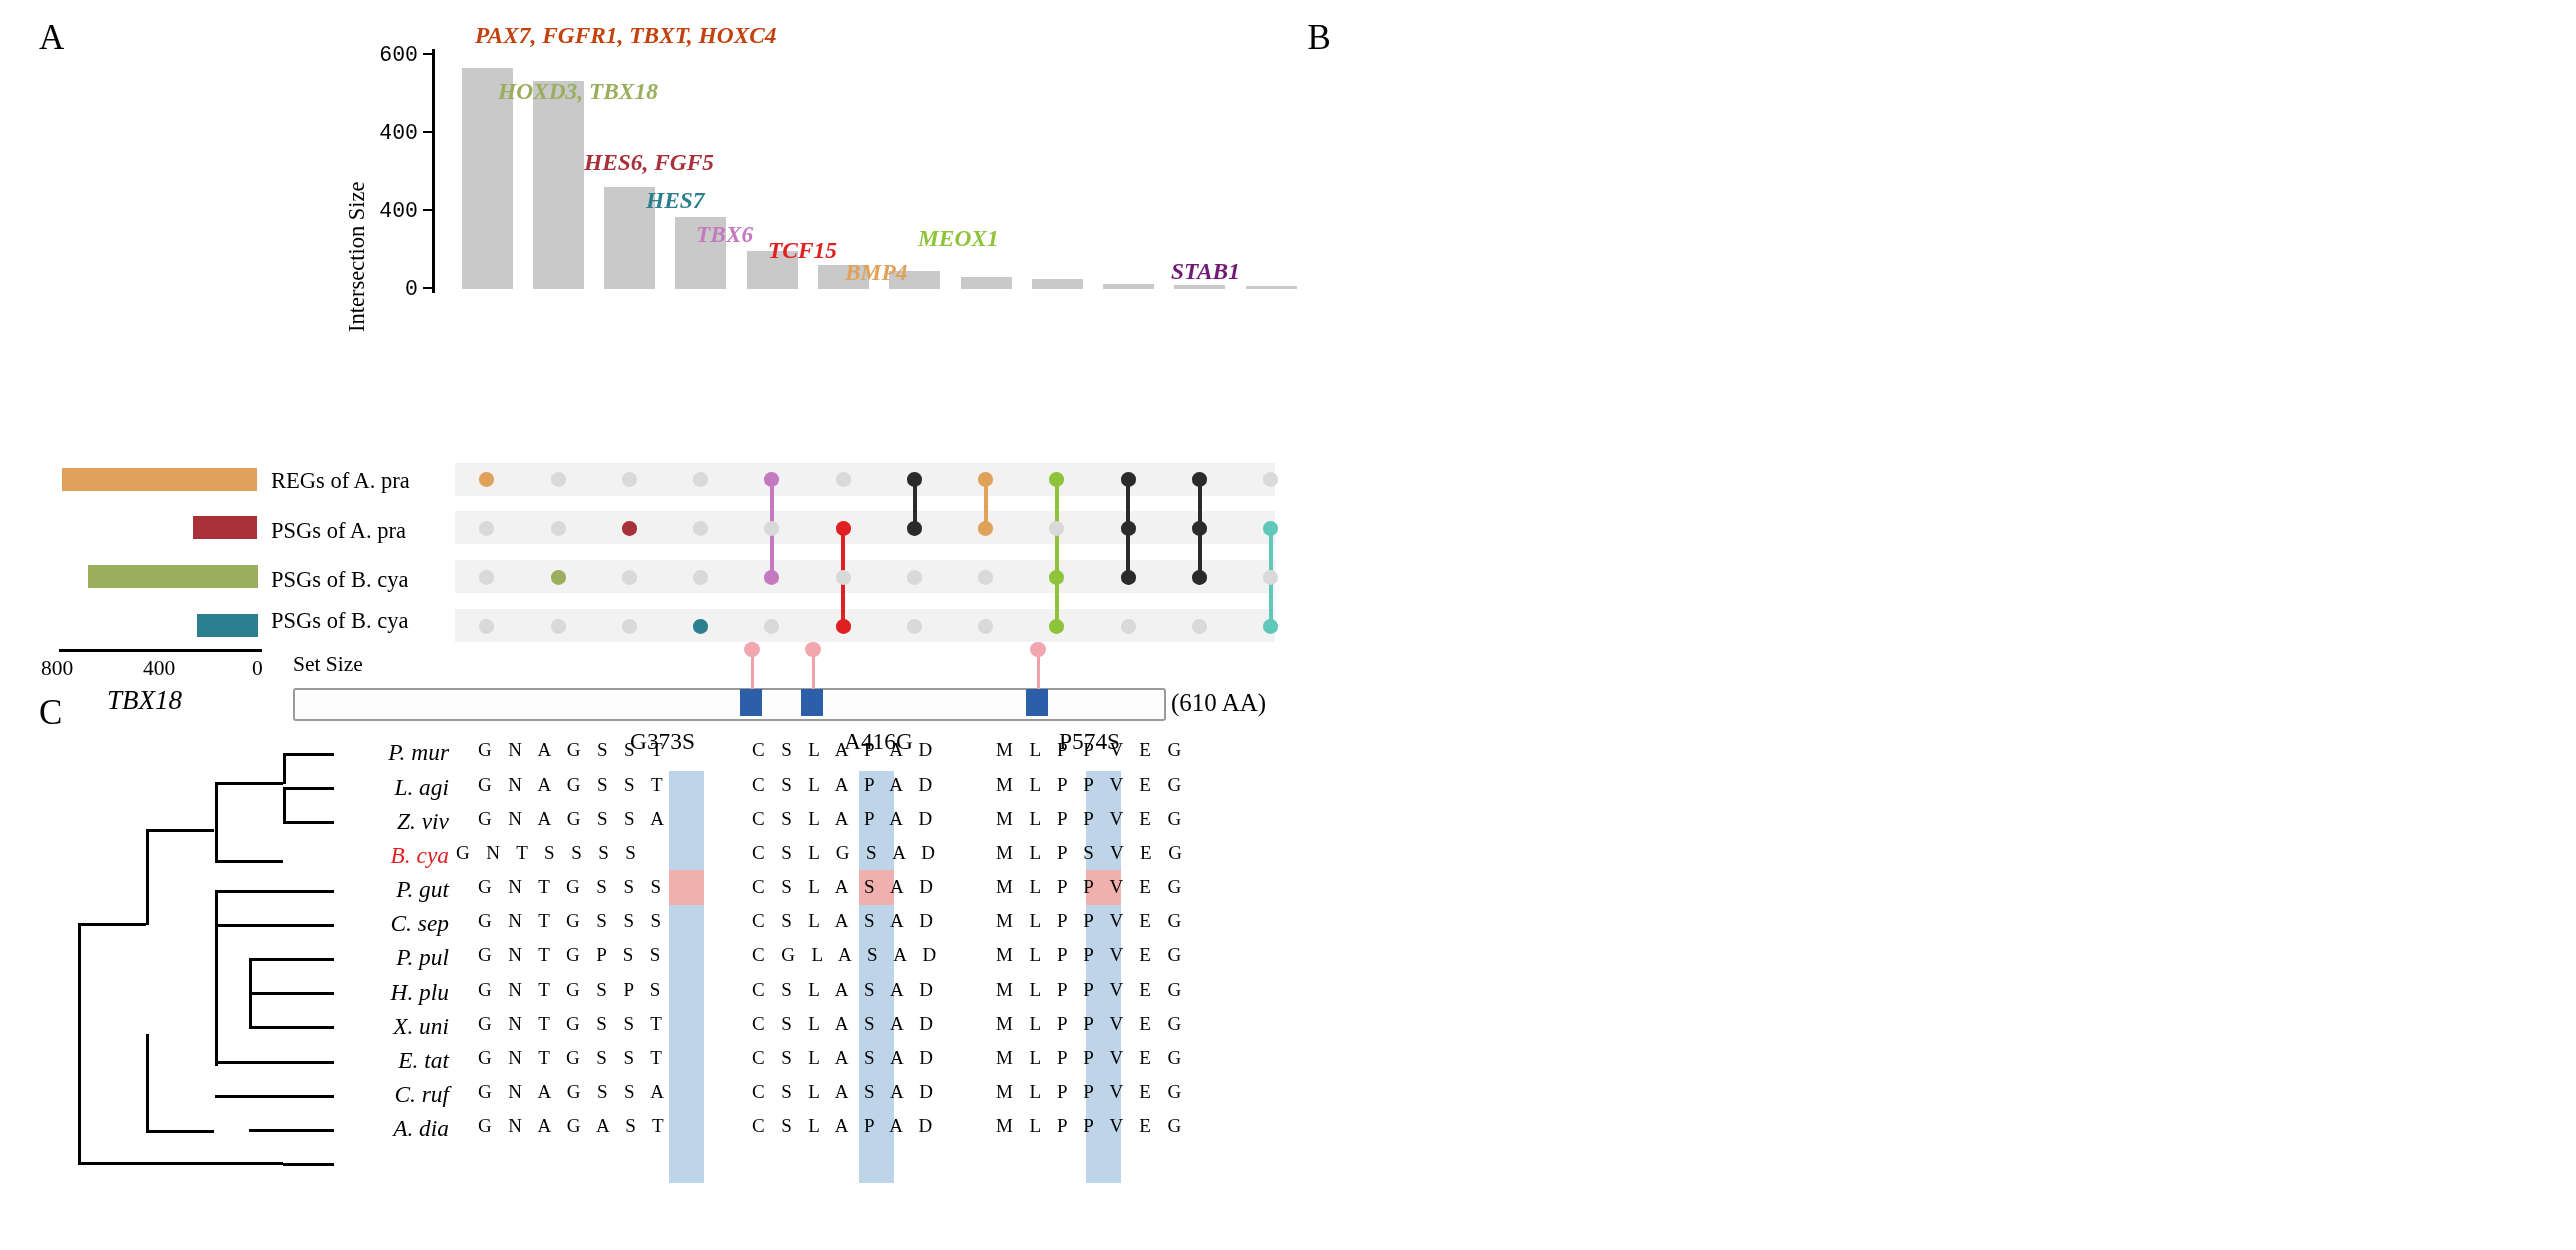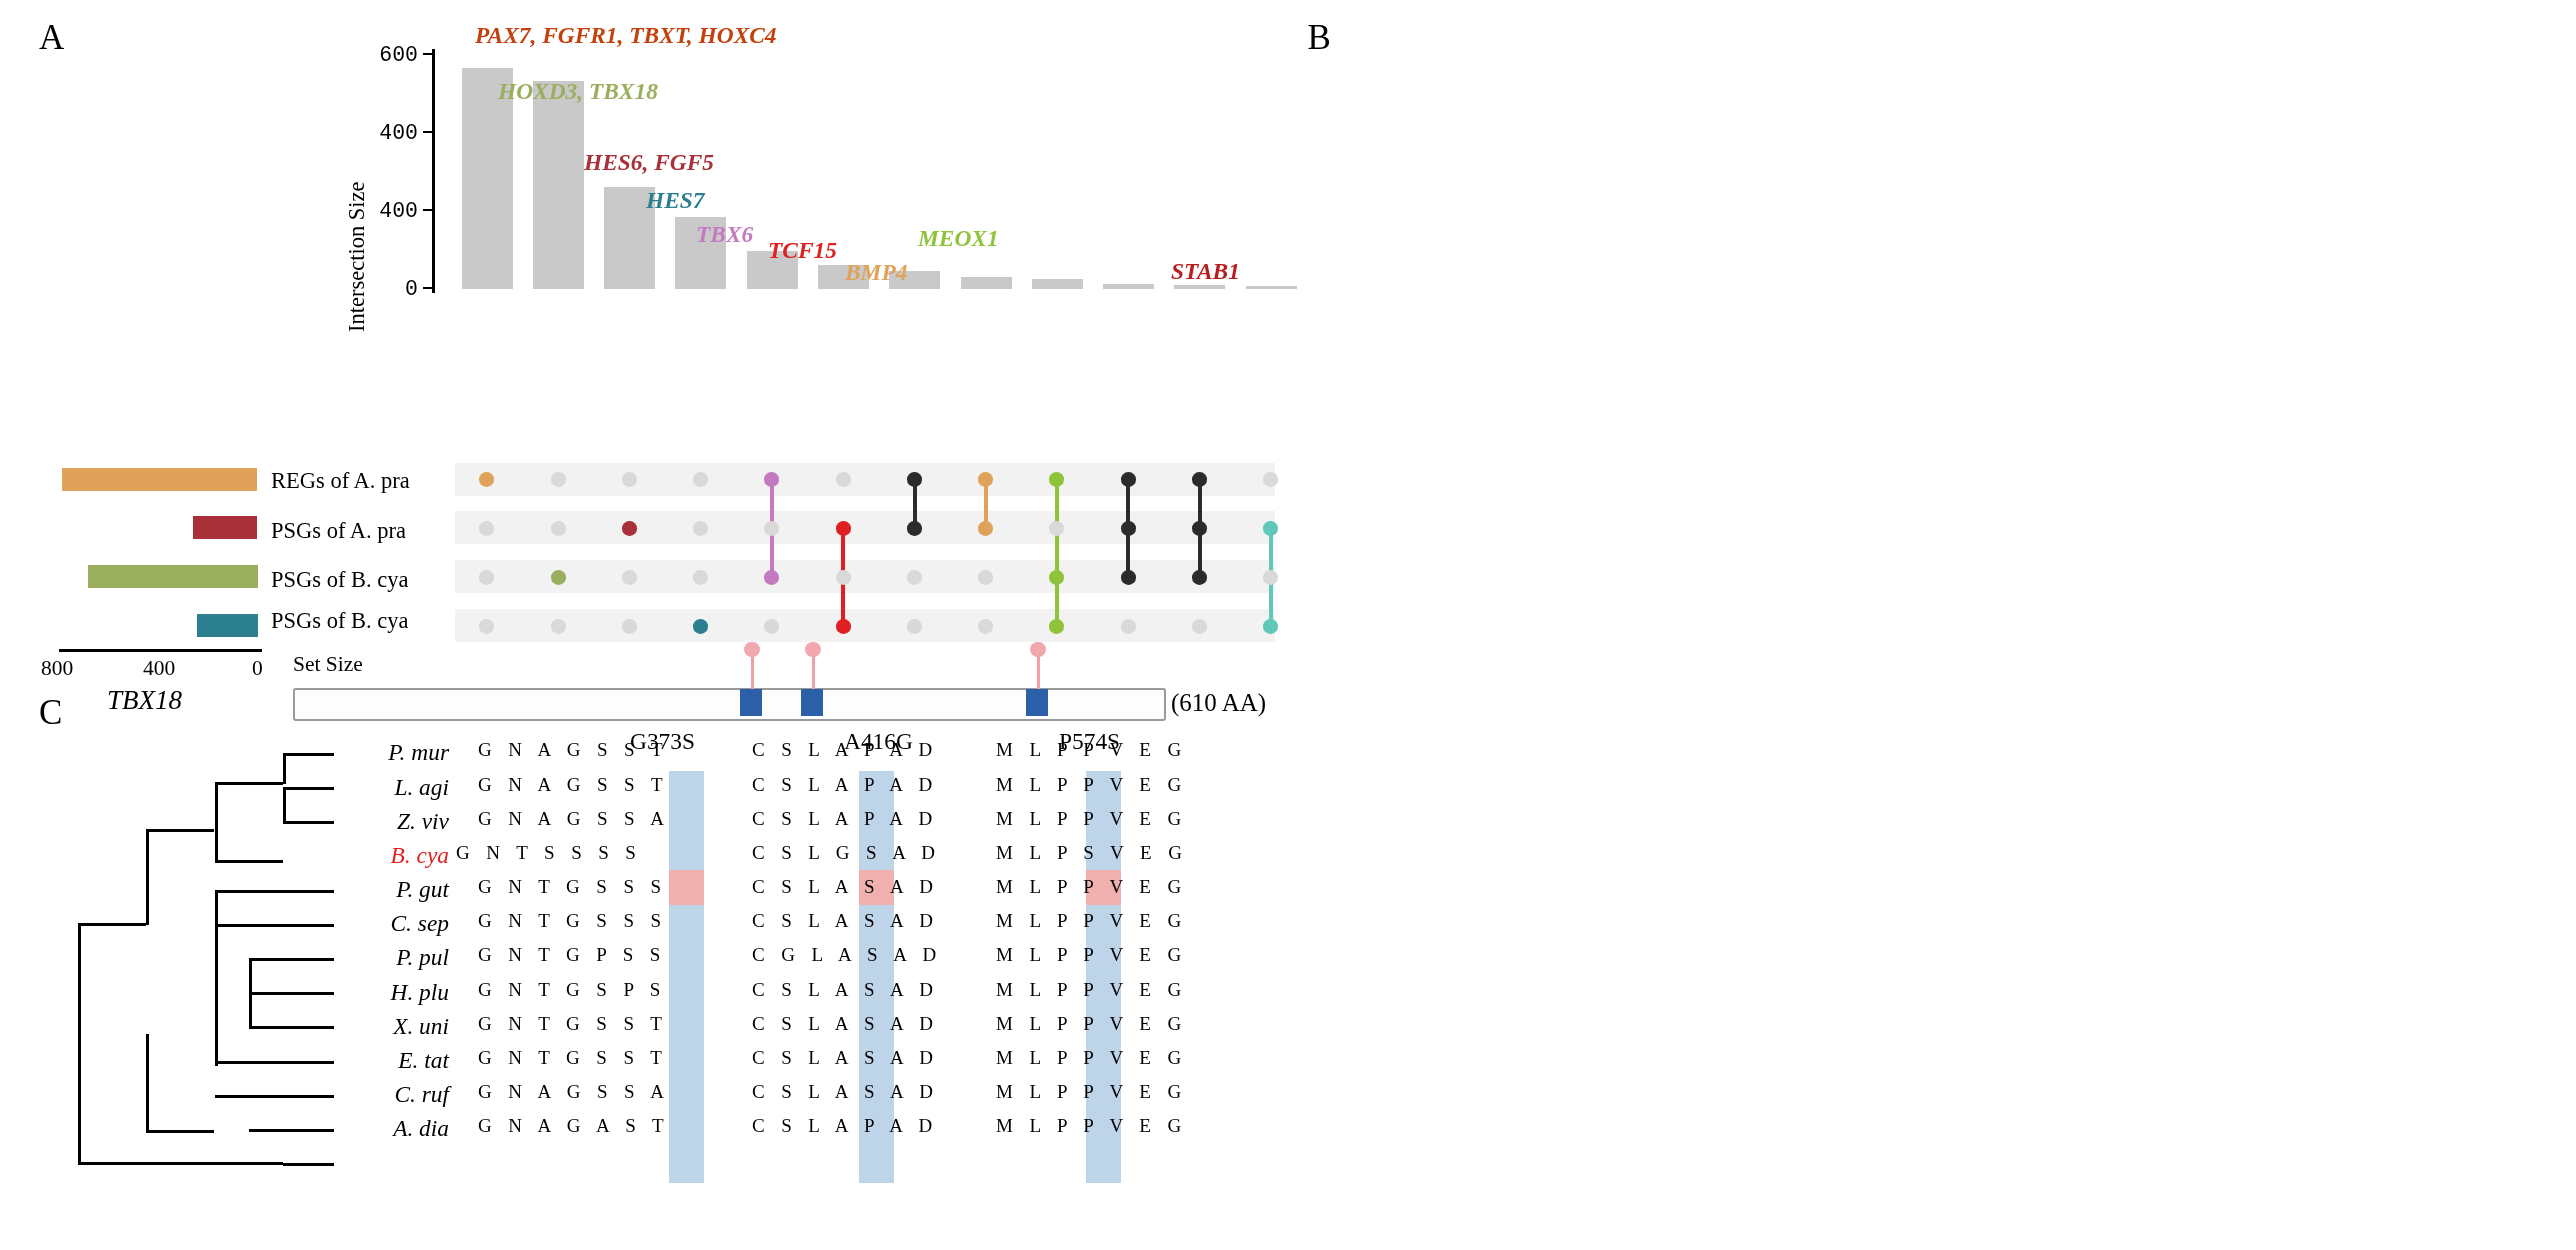--- a/index.html
+++ b/index.html
@@ -69,21 +69,21 @@
   <div class="bar" style="left:1246px; width:51px; top:286px; height:2.9px;"></div>
 
   <div class="gene-label" style="left:475px; top:21.5px;  color:#c2410c;">PAX7,  FGFR1, TBXT, HOXC4</div>
   <div class="gene-label" style="left:498px; top:78px;  color:#9aae5e;">HOXD3, TBX18</div>
   <div class="gene-label" style="left:584px; top:149px; color:#a83038;">HES6, FGF5</div>
   <div class="gene-label" style="left:646px; top:187px; color:#2b7f8f;">HES7</div>
   <div class="gene-label" style="left:696px; top:221px; color:#c47ac0;">TBX6</div>
   <div class="gene-label" style="left:768px; top:237px; color:#e02020;">TCF15</div>
   <div class="gene-label" style="left:845px; top:259px; color:#e0a25a;">BMP4</div>
   <div class="gene-label" style="left:918px; top:225px; color:#8fc33a;">MEOX1</div>
-  <div class="gene-label" style="left:1171px; top:258px; color:#b91c1c;">STAB1</div>
+  <div class="gene-label" style="left:1171px; top:258px; color:#701a75;">STAB1</div>
 
   <div class="row-band" style="left:455px; top:463px; width:820px; height:33px;"></div>
   <div class="row-band" style="left:455px; top:511px; width:820px; height:33px;"></div>
   <div class="row-band" style="left:455px; top:560px; width:820px; height:33px;"></div>
   <div class="row-band" style="left:455px; top:609px; width:820px; height:33px;"></div>
 
   <div class="row-label" style="left:271px; top:468px;">REGs of A. pra</div>
   <div class="row-label" style="left:271px; top:518px;">PSGs of A. pra</div>
   <div class="row-label" style="left:271px; top:567px;">PSGs of B. cya</div>
   <div class="row-label" style="left:271px; top:608px;">PSGs of B. cya</div>

